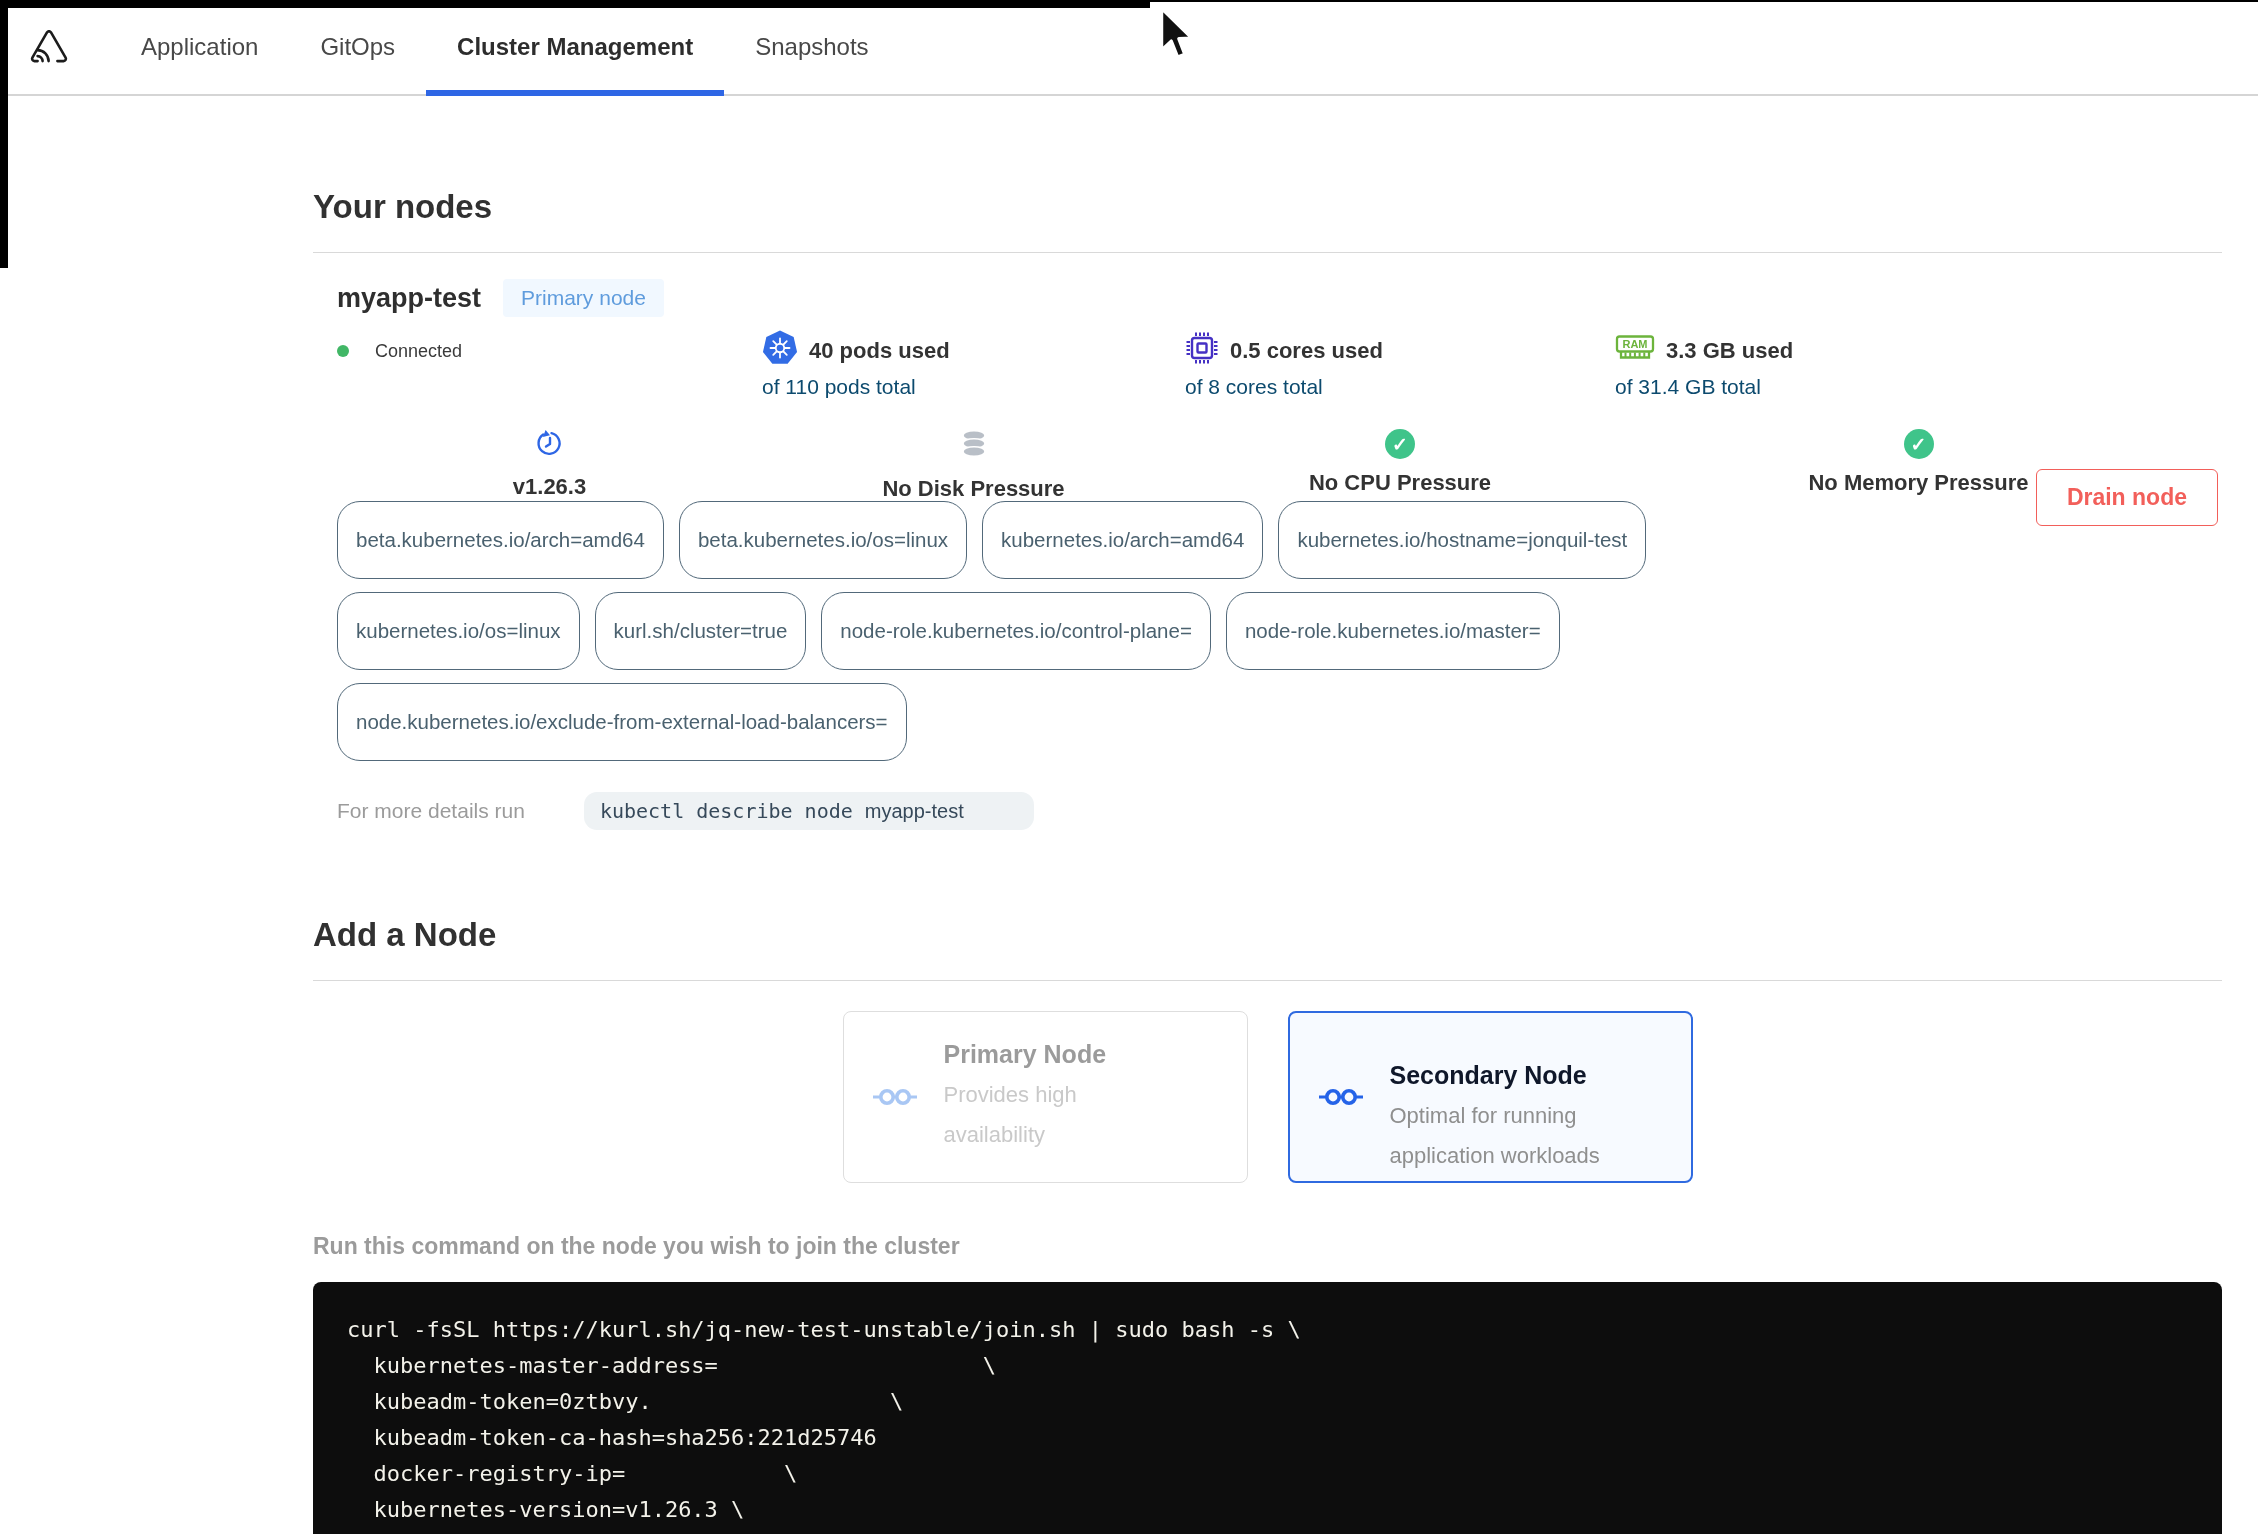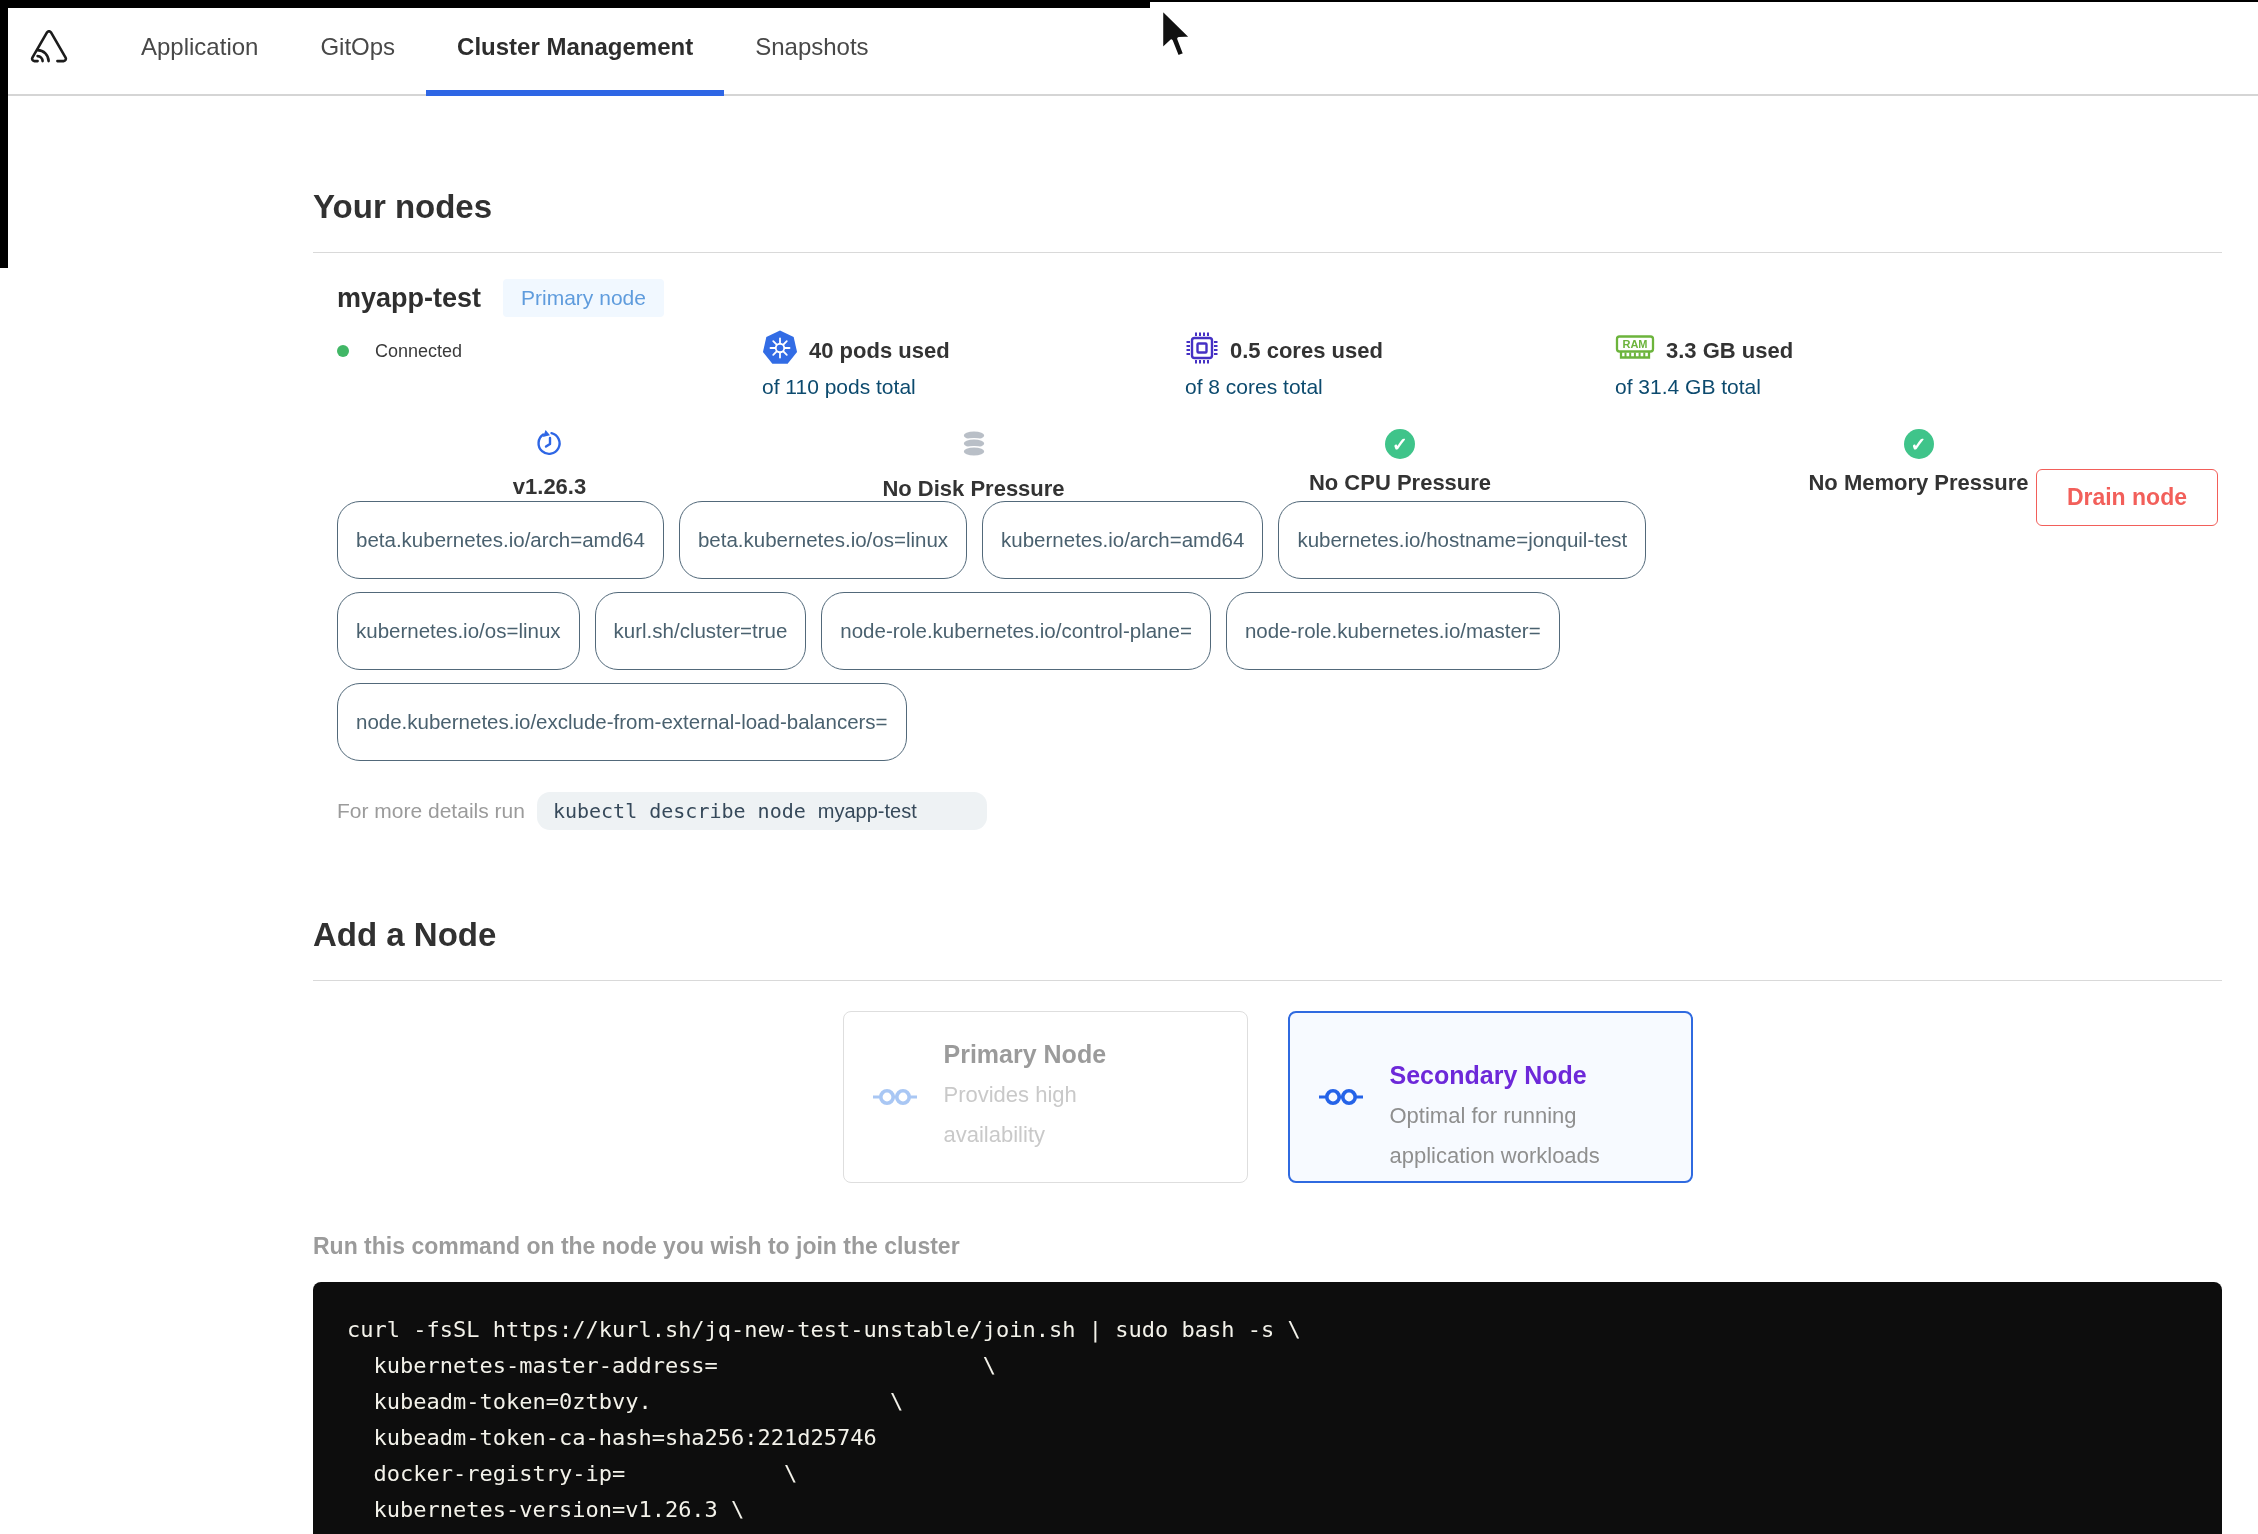--- a/index.html
+++ b/index.html
@@ -37,30 +37,30 @@
   .dot{width:12px;height:12px;border-radius:50%;background:#41b766;flex:none;}
   .cond{display:flex;align-items:center;gap:11px;font-size:22px;font-weight:600;color:#333;height:38px;flex-direction:column;}
   .check{width:30px;height:30px;border-radius:50%;background:#3fc48a;color:#fff;font-size:19px;font-weight:700;display:flex;align-items:center;justify-content:center;flex:none;}
 
   .tags{margin-top:34px;max-width:1460px;}
   .tag{display:inline-block;font-size:20.5px;font-weight:500;color:#4a616f;border:1.5px solid #52697a;border-radius:23px;padding:26px 18px;margin:0 15px 13px 0;white-space:nowrap;}
 
   .drain-btn{position:absolute;top:190px;right:4px;font-size:23px;font-weight:700;color:#f25f5a;background:#fff;border:1.5px solid #f25f5a;border-radius:6px;padding:14px 30px;cursor:pointer;font-family:inherit;}
 
   .details-line{margin-top:18px;font-size:21px;color:#9b9b9b;display:flex;align-items:center;gap:12px;}
-  .code-chip{background:#eef2f4;border-radius:13px;padding:7px 70px 7px 16px;display:inline-flex;gap:12px;align-items:center;}
+  .code-chip{background:#eef2f4;border-radius:13px;padding:7px 70px 7px 16px;display:inline-flex;gap:12px;align-items:center;margin-left:47px;}
   .code-mono{font-family:"DejaVu Sans Mono",monospace;font-size:20px;color:#36495a;}
   .code-sans{font-size:20px;color:#36495a;}
 
   .add-node{margin-top:86px;}
   .cards{display:flex;justify-content:center;gap:40px;margin-top:30px;}
   .card{width:405px;height:172px;box-sizing:border-box;border:1.5px solid #dedede;border-radius:8px;background:#fff;display:flex;align-items:center;gap:26px;padding:0 28px;cursor:pointer;}
   .card.selected{border:2px solid #2f6ae0;background:#f7faff;}
   .card-title{font-size:25px;font-weight:700;color:#9b9b9b;margin-bottom:6px;}
-  .card.selected .card-title{color:#6d28d9;margin-top:42px;}
+  .card.selected .card-title{color:#0f172a;margin-top:42px;}
   .card-desc{font-size:22px;color:#c9c9c9;line-height:40px;width:228px;}
   .card.selected .card-desc{color:#8f8f8f;}
   .card-icon{flex:none;display:flex;}
 
   .cmd-label{margin-top:50px;font-size:23px;font-weight:600;color:#9b9b9b;}
   .terminal{margin-top:22px;background:#0d0d0d;border-radius:8px;padding:30px 34px;width:100%;box-sizing:border-box;}
   .cmd-line{font-family:"DejaVu Sans Mono",monospace;font-size:22px;line-height:36px;color:#f3f2ea;white-space:pre;}
   .copy-link{margin-top:14px;font-size:23px;font-weight:700;color:#2b6be8;cursor:pointer;display:inline-block;}
 
   .cursor{position:absolute;left:1158px;top:6px;z-index:10;pointer-events:none;}

